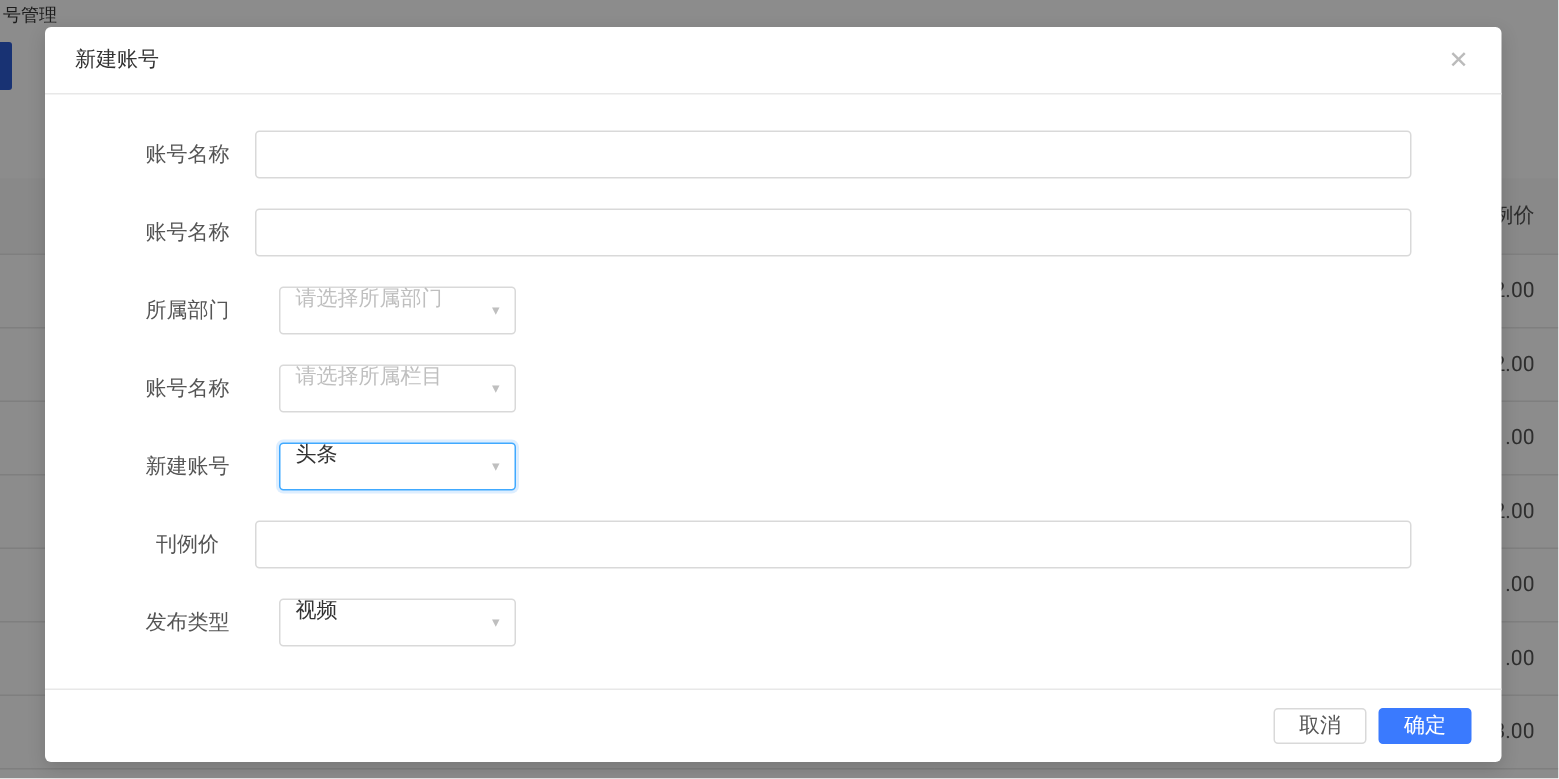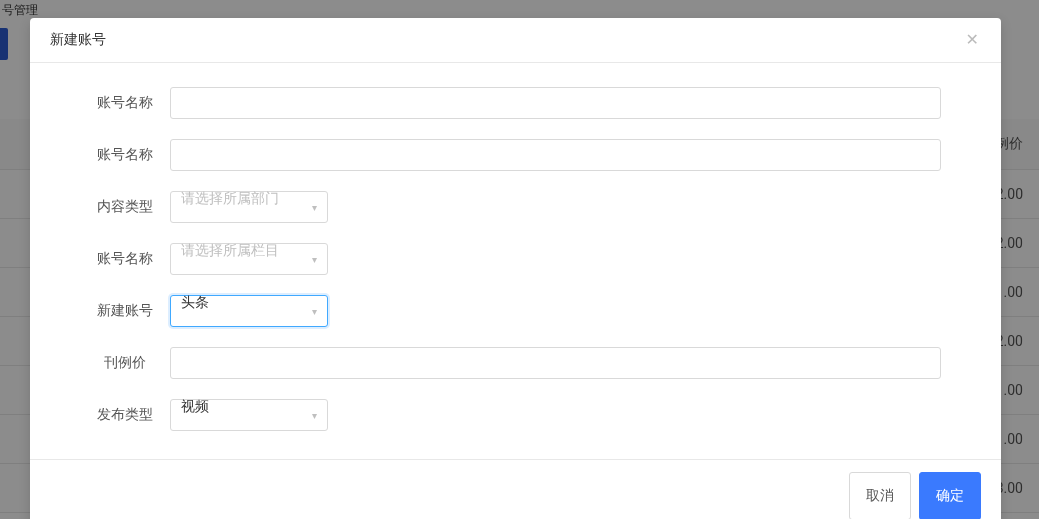--- a/index.html
+++ b/index.html
@@ -123,20 +123,21 @@
       border-radius: 3px;
       padding: 0 28px 16px 10px;
       font-size: 14px;
       color: #333;
       display: inline-flex;
       align-items: center;
       position: relative;
       cursor: pointer;
       background: #fff;
       min-width: 158px;
+      margin-left: 16px;
     }
     .select.placeholder { color: #bfbfbf; }
     .select.focused {
       border-color: #40a9ff;
       box-shadow: 0 0 0 2px rgba(24,144,255,0.15);
     }
     .select .arrow {
       position: absolute;
       right: 10px;
       top: 50%;
@@ -147,21 +148,21 @@
     }
 
     .modal-footer {
       padding: 12px 20px;
       border-top: 1px solid #e8e8e8;
       display: flex;
       justify-content: flex-end;
       gap: 8px;
     }
     .btn {
-      height: 48px;
+      height: 24px;
       padding: 0 16px;
       border-radius: 3px;
       font-size: 14px;
       cursor: pointer;
       display: inline-flex;
       align-items: center;
       justify-content: center;
       border: 1px solid #d9d9d9;
       background: #fff;
       color: #555;
@@ -239,21 +240,21 @@
     </div>
 
     <div class="form-row">
       <div class="form-label">账号名称</div>
       <div class="form-control">
         <input type="text" class="input-text" value="" style="">
       </div>
     </div>
 
     <div class="form-row">
-      <div class="form-label">内容类型</div>
+      <div class="form-label">所属部门</div>
       <div class="select placeholder w-narrow">
         <span>请选择所属部门</span>
         <span class="arrow">▾</span>
       </div>
     </div>
 
     <div class="form-row">
       <div class="form-label">账号名称</div>
       <div class="select placeholder w-narrow">
         <span>请选择所属栏目</span>

